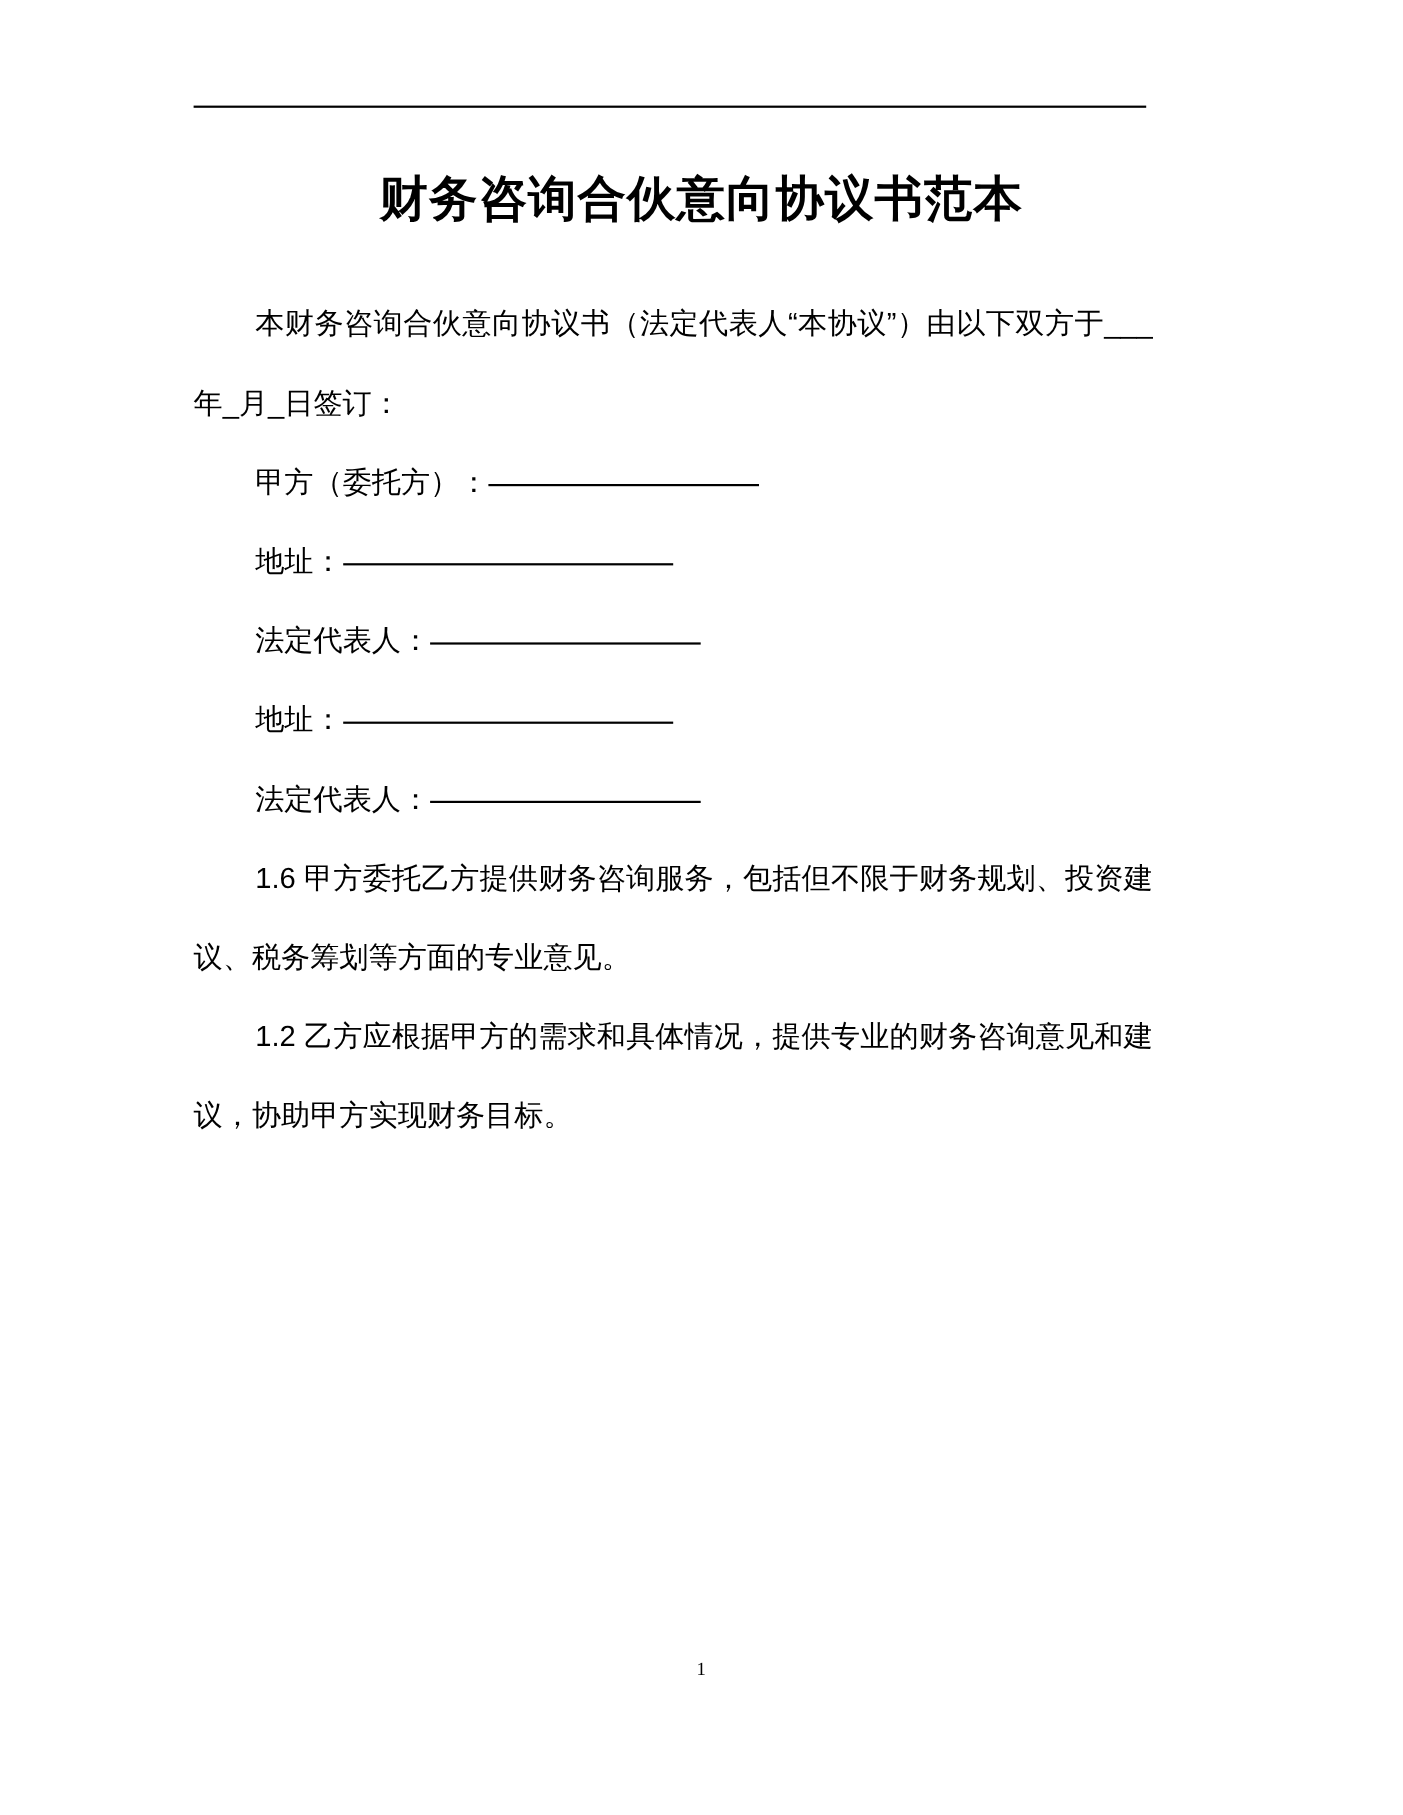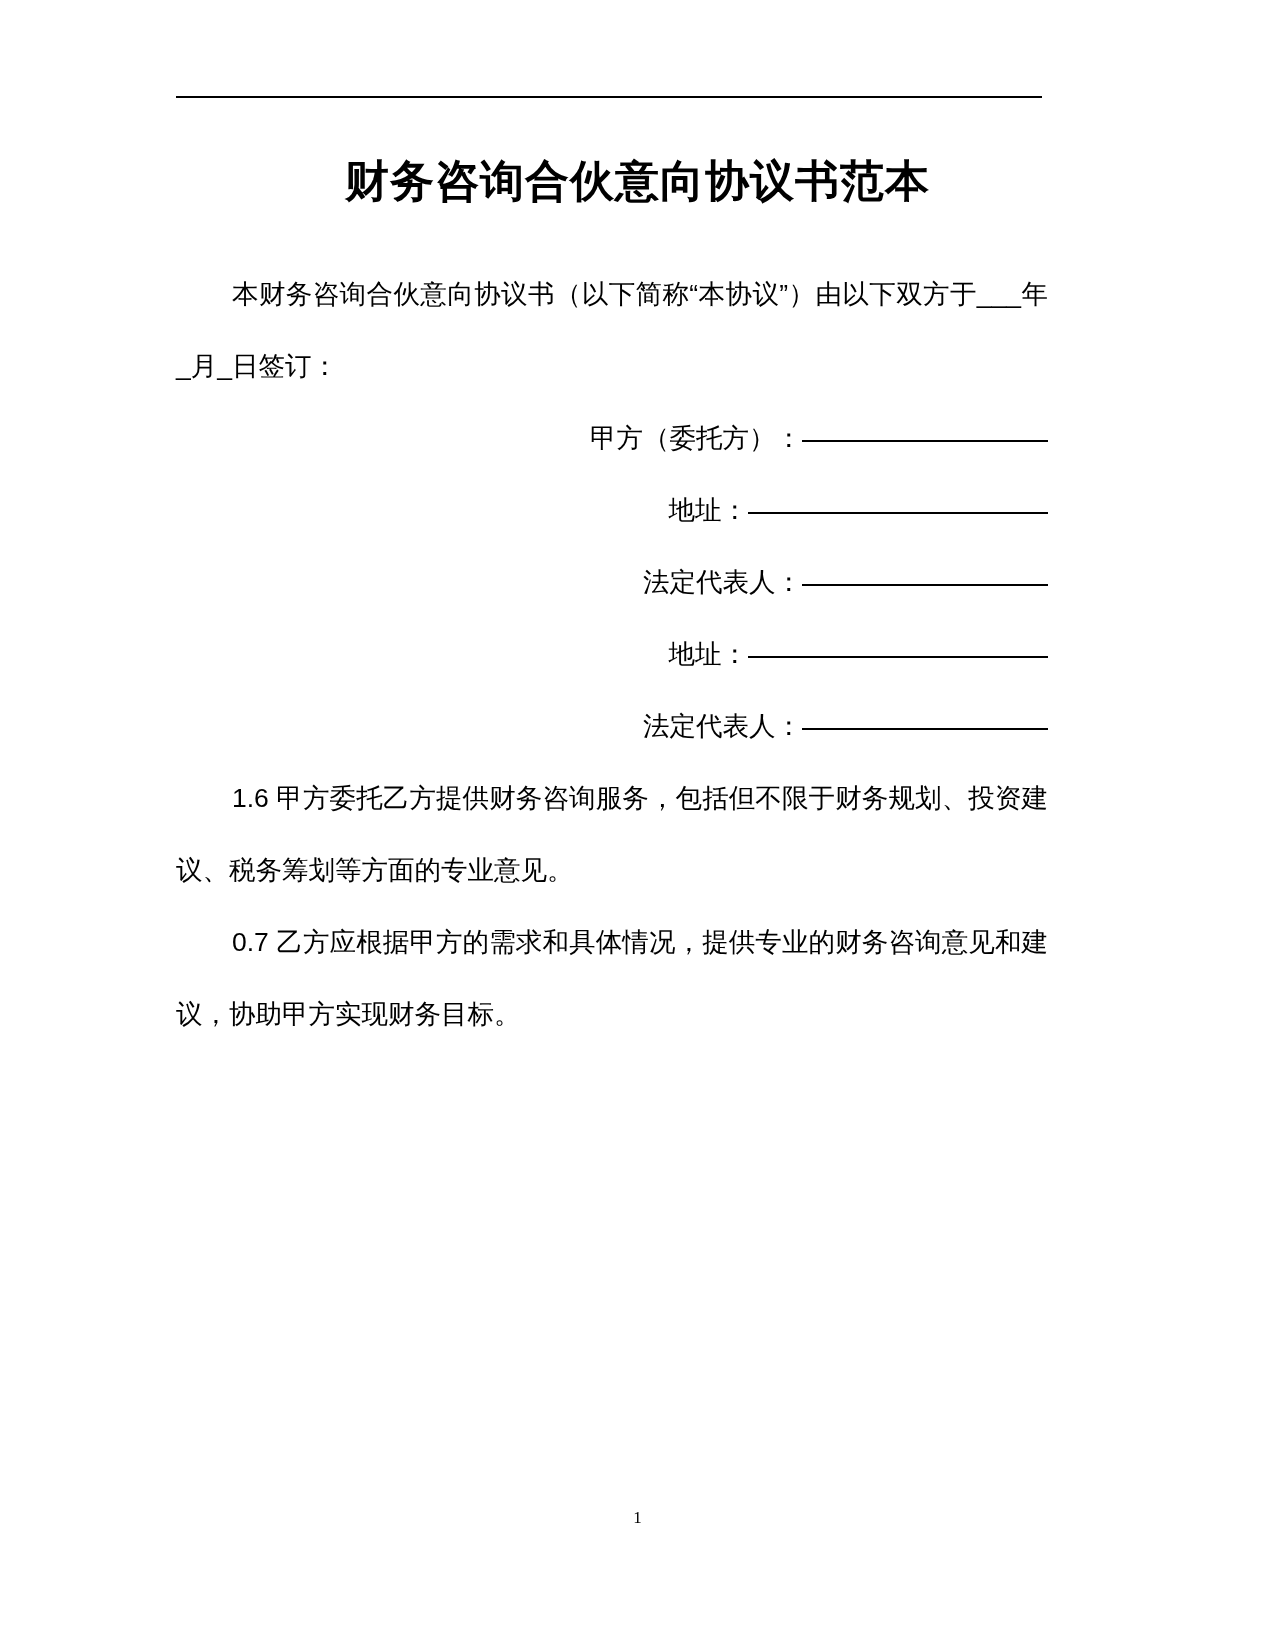--- a/index.html
+++ b/index.html
@@ -58,21 +58,20 @@
   }
   .para.indent {
     text-indent: 56px;
   }
   .field-line {
     font-size: 26.5px;
     line-height: 72px;
     margin: 0;
     text-indent: 56px;
     white-space: pre;
-    text-align: right;
   }
   .blank {
     display: inline-block;
     border-bottom: 2px solid #000000;
     vertical-align: 5px;
     height: 22px;
   }
   .blank-sm { width: 246px; }
   .blank-md { width: 300px; }
   .page-number {
@@ -89,36 +88,36 @@
 <body>
 
 <div class="page">
 
   <div class="header-rule"></div>
 
   <div class="doc-title">财务咨询合伙意向协议书范本</div>
 
   <div class="body-block">
 
-    <p class="para indent">本财务咨询合伙意向协议书（以下简称“本协议”）由以下双方于___年_月_日签订：</p>
+    <p class="para indent">本财务咨询合伙意向协议书（法定代表人“本协议”）由以下双方于___年_月_日签订：</p>
 
     <p class="field-line"><span>甲方（委托方）：</span><span class="blank blank-sm"></span></p>
 
     <p class="field-line"><span>地址：</span><span class="blank blank-md"></span></p>
 
     <p class="field-line"><span>法定代表人：</span><span class="blank blank-sm"></span></p>
 
 
     <p class="field-line"><span>地址：</span><span class="blank blank-md"></span></p>
 
     <p class="field-line"><span>法定代表人：</span><span class="blank blank-sm"></span></p>
 
 
 
     <p class="para indent">1.6 甲方委托乙方提供财务咨询服务，包括但不限于财务规划、投资建议、税务筹划等方面的专业意见。</p>
 
-    <p class="para indent">0.7 乙方应根据甲方的需求和具体情况，提供专业的财务咨询意见和建议，协助甲方实现财务目标。</p>
+    <p class="para indent">1.2 乙方应根据甲方的需求和具体情况，提供专业的财务咨询意见和建议，协助甲方实现财务目标。</p>
 
   </div>
 
   <div class="page-number">1</div>
 
 </div>
 
 </body></html>

